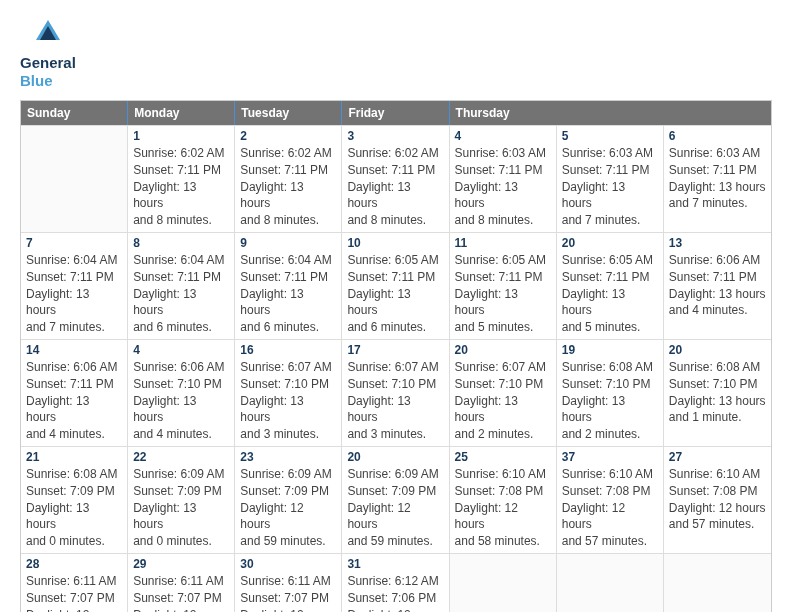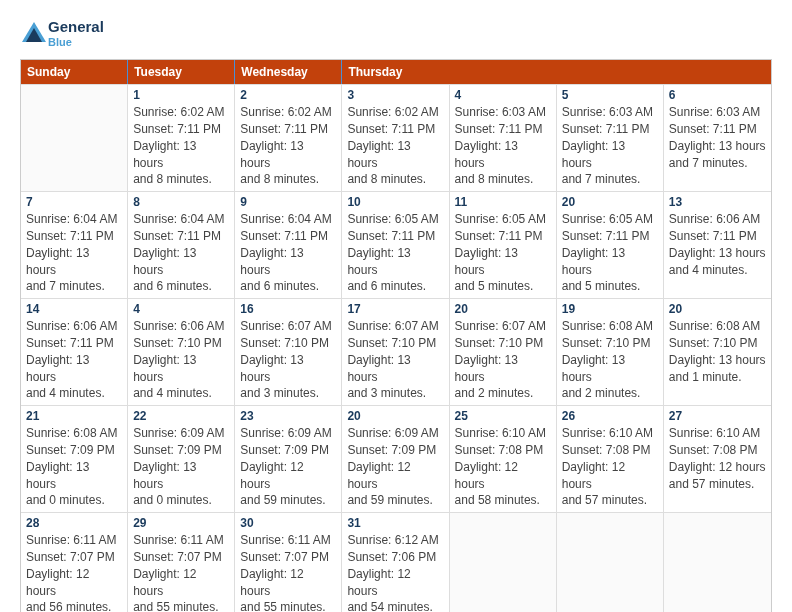--- a/index.html
+++ b/index.html
@@ -19,21 +19,22 @@
     }
     .header {
       display: flex;
       justify-content: space-between;
       align-items: flex-start;
       margin-bottom: 10px;
     }
     .logo {
       display: flex;
       align-items: center;
-      gap: 0;
+      gap: 8px;
+      flex-direction: column;
     }
     .logo-icon {
       width: 28px;
       height: 28px;
     }
     .title-block {
       text-align: right;
     }
     .main-title {
       font-size: 36px;
@@ -47,21 +48,21 @@
     }
     .calendar {
       flex: 1;
       display: flex;
       flex-direction: column;
       border: 1px solid #ccc;
     }
     .cal-header {
       display: grid;
       grid-template-columns: repeat(7, 1fr);
-      background: #c2410c;
+      background: #737373;
     }
     .cal-header-cell {
       color: #fff;
       font-size: 12px;
       font-weight: bold;
       padding: 5px 6px;
       text-align: left;
       border-right: 1px solid #4a8fd5;
     }
     .cal-header-cell:last-child {
@@ -109,34 +110,35 @@
 
 <div class="page">
   <div class="header">
     <div class="logo">
       <svg class="logo-icon" viewBox="0 0 28 28" xmlns="http://www.w3.org/2000/svg">
         <polygon points="14,2 26,22 2,22" fill="#4a9fd4"></polygon>
         <polygon points="14,8 22,22 6,22" fill="#1a3a5c"></polygon>
       </svg>
       <div>
         <div style="font-size:15px;font-weight:bold;color:#1a3a5c;line-height:1.2;">General</div>
-        <div style="font-size:11px;font-weight:bold;color:#4a9fd4;line-height:1.2;">Blue</div>
+        <div style="font-size:15px;font-weight:bold;color:#4a9fd4;line-height:1.2;">Blue</div>
       </div>
     </div>
     <div class="title-block">
       <div class="main-title"></div>
       <div class="subtitle"></div>
     </div>
   </div>
 
   <div class="calendar">
     <div class="cal-header">
     <div class="cal-header-cell">Sunday</div>
+        <div class="cal-header-cell">Monday</div>
         <div class="cal-header-cell">Tuesday</div>
-        <div class="cal-header-cell">Wednesday</div>
+        <div class="cal-header-cell">Friday</div>
         <div class="cal-header-cell">Thursday</div>
       </div>
     <div class="cal-body">
     <div class="cal-row">
           <div class="cal-cell empty"></div>
           <div class="cal-cell">
             <div class="day-number">1</div>
             <div class="day-info" style="white-space: pre-line;">Sunrise: 6:02 AM
 Sunset: 7:11 PM
 Daylight: 13 hours
@@ -310,21 +312,21 @@
 and 59 minutes.</div>
           </div>
           <div class="cal-cell">
             <div class="day-number">25</div>
             <div class="day-info" style="white-space: pre-line;">Sunrise: 6:10 AM
 Sunset: 7:08 PM
 Daylight: 12 hours
 and 58 minutes.</div>
           </div>
           <div class="cal-cell">
-            <div class="day-number">26</div>
+            <div class="day-number">37</div>
             <div class="day-info" style="white-space: pre-line;">Sunrise: 6:10 AM
 Sunset: 7:08 PM
 Daylight: 12 hours
 and 57 minutes.</div>
           </div>
           <div class="cal-cell">
             <div class="day-number">27</div>
             <div class="day-info" style="white-space: pre-line;">Sunrise: 6:10 AM
 Sunset: 7:08 PM
 Daylight: 12 hours

